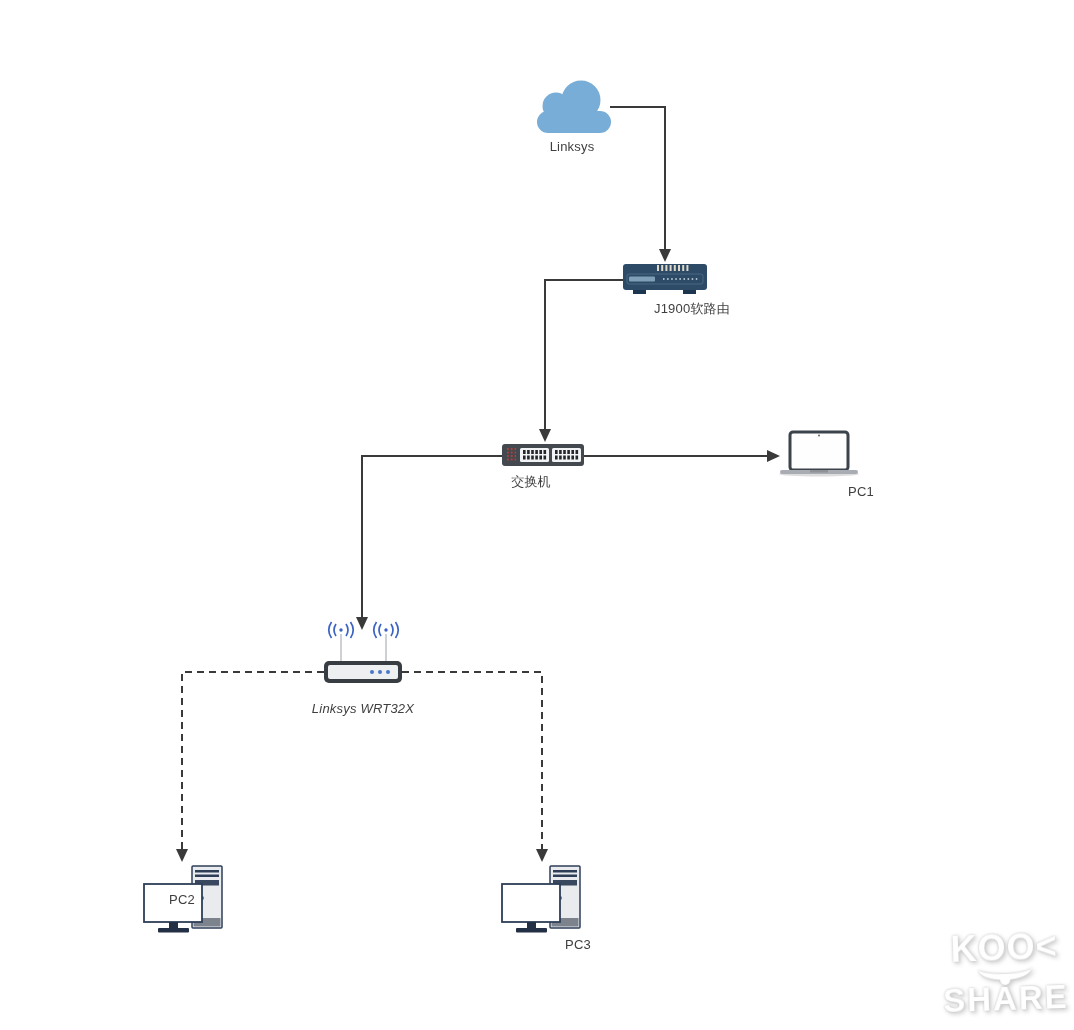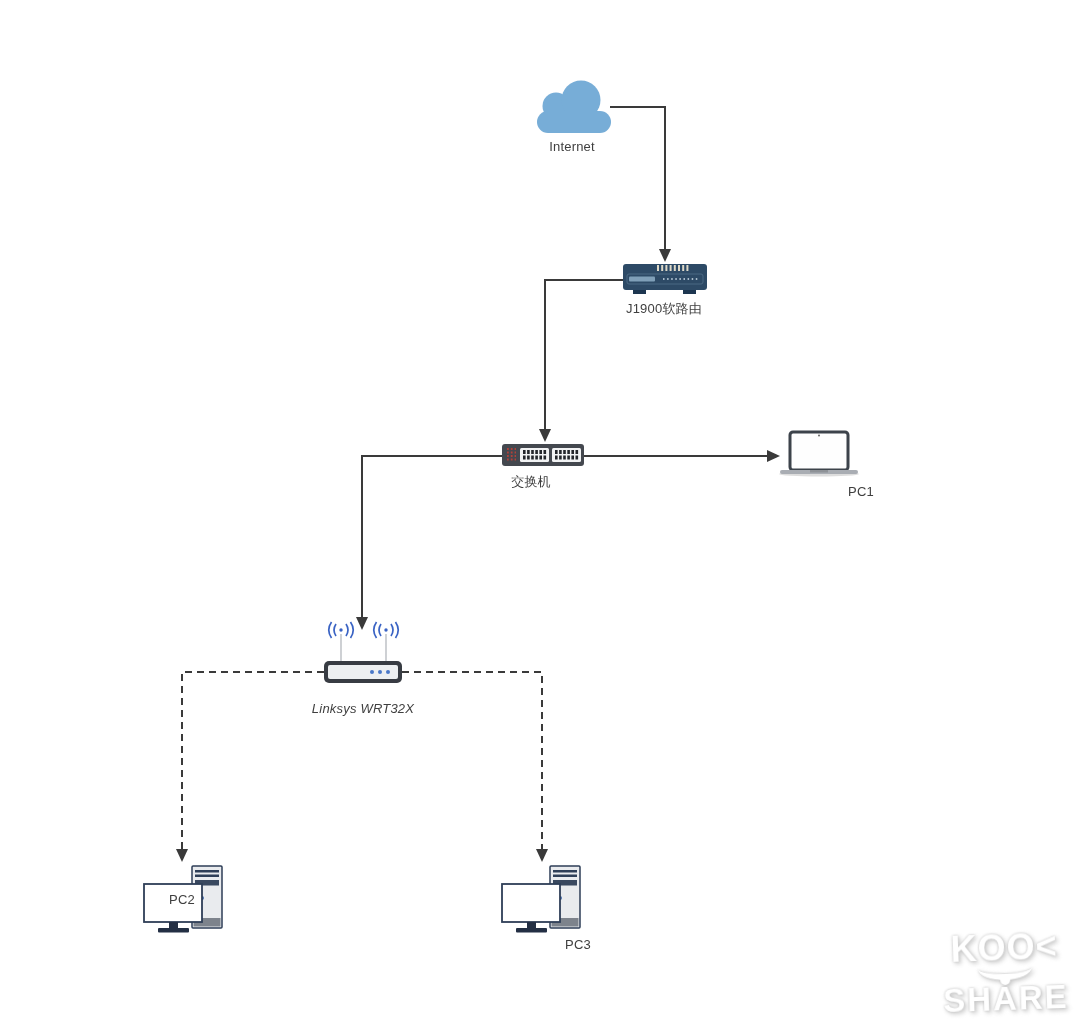--- a/index.html
+++ b/index.html
@@ -61,34 +61,34 @@
 
   <div class="node" style="left:535px;top:78px;width:78px;height:57px;">
     <svg width="78" height="57" viewBox="0 0 78 57">
       <g fill="#77add7">
         <circle cx="21" cy="28" r="13.5"></circle>
         <circle cx="46" cy="22" r="19.5"></circle>
         <rect x="2" y="33" width="74" height="22" rx="11"></rect>
       </g>
     </svg>
   </div>
-  <div class="node-label" style="left:512px;top:139px;width:120px;">Internet</div>
+  <div class="node-label" style="left:512px;top:139px;width:120px;">Linksys</div>
 
   <div class="node" style="left:621px;top:260px;width:88px;height:36px;">
     <svg width="88" height="36" viewBox="0 0 88 36">
       <rect x="2" y="4" width="84" height="26" rx="3" fill="#2d4a66"></rect>
       <line x1="36" y1="8" x2="68" y2="8" stroke="#ded9c8" stroke-width="6" stroke-dasharray="2 2.2"></line>
       <rect x="6" y="14" width="76" height="10" rx="2" fill="#2d4a66" stroke="#4b6983" stroke-width="1"></rect>
       <rect x="8" y="16.5" width="26" height="5" rx="1" fill="#7f9fb8"></rect>
       <line x1="42" y1="19" x2="78" y2="19" stroke="#a9bccb" stroke-width="2" stroke-dasharray="1.5 2.6"></line>
       <rect x="12" y="30" width="13" height="4" fill="#1d3650"></rect>
       <rect x="62" y="30" width="13" height="4" fill="#1d3650"></rect>
     </svg>
   </div>
-  <div class="node-label" style="left:604px;top:300px;width:120px;">J1900软路由</div>
+  <div class="node-label" style="left:632px;top:300px;width:120px;">J1900软路由</div>
 
   <div class="node" style="left:500px;top:442px;width:86px;height:26px;">
     <svg width="86" height="26" viewBox="0 0 86 26">
       <rect x="2" y="2" width="82" height="22" rx="3" fill="#44484f"></rect>
       <line x1="7" y1="7" x2="16" y2="7" stroke="#b0413a" stroke-width="2" stroke-dasharray="1.8 2"></line>
       <line x1="7" y1="10.5" x2="16" y2="10.5" stroke="#b0413a" stroke-width="2" stroke-dasharray="1.8 2"></line>
       <line x1="7" y1="14" x2="16" y2="14" stroke="#b0413a" stroke-width="2" stroke-dasharray="1.8 2"></line>
       <line x1="7" y1="17.5" x2="16" y2="17.5" stroke="#b0413a" stroke-width="2" stroke-dasharray="1.8 2"></line>
       <rect x="20" y="6" width="29" height="14" rx="1.5" fill="#f2f3f4"></rect>
       <line x1="23" y1="10" x2="47" y2="10" stroke="#23262b" stroke-width="4" stroke-dasharray="2.6 1.5"></line>

